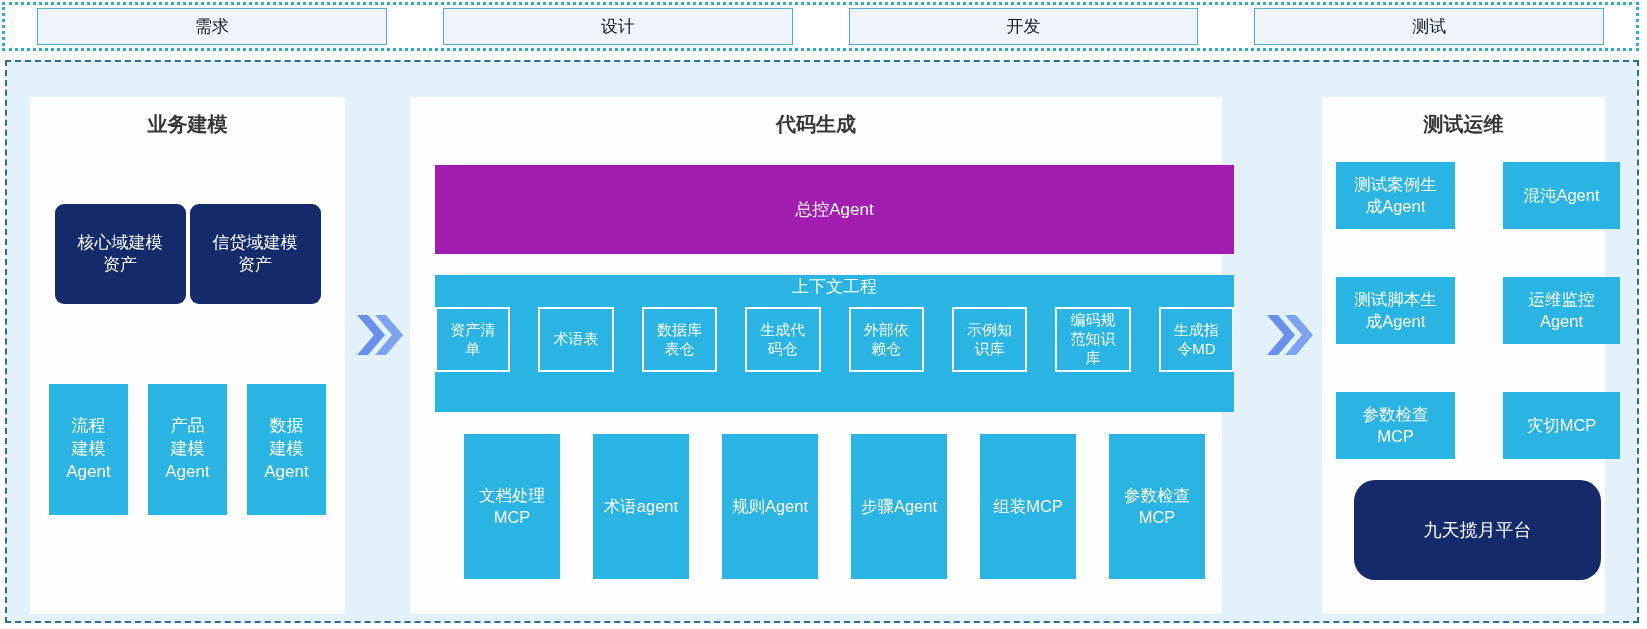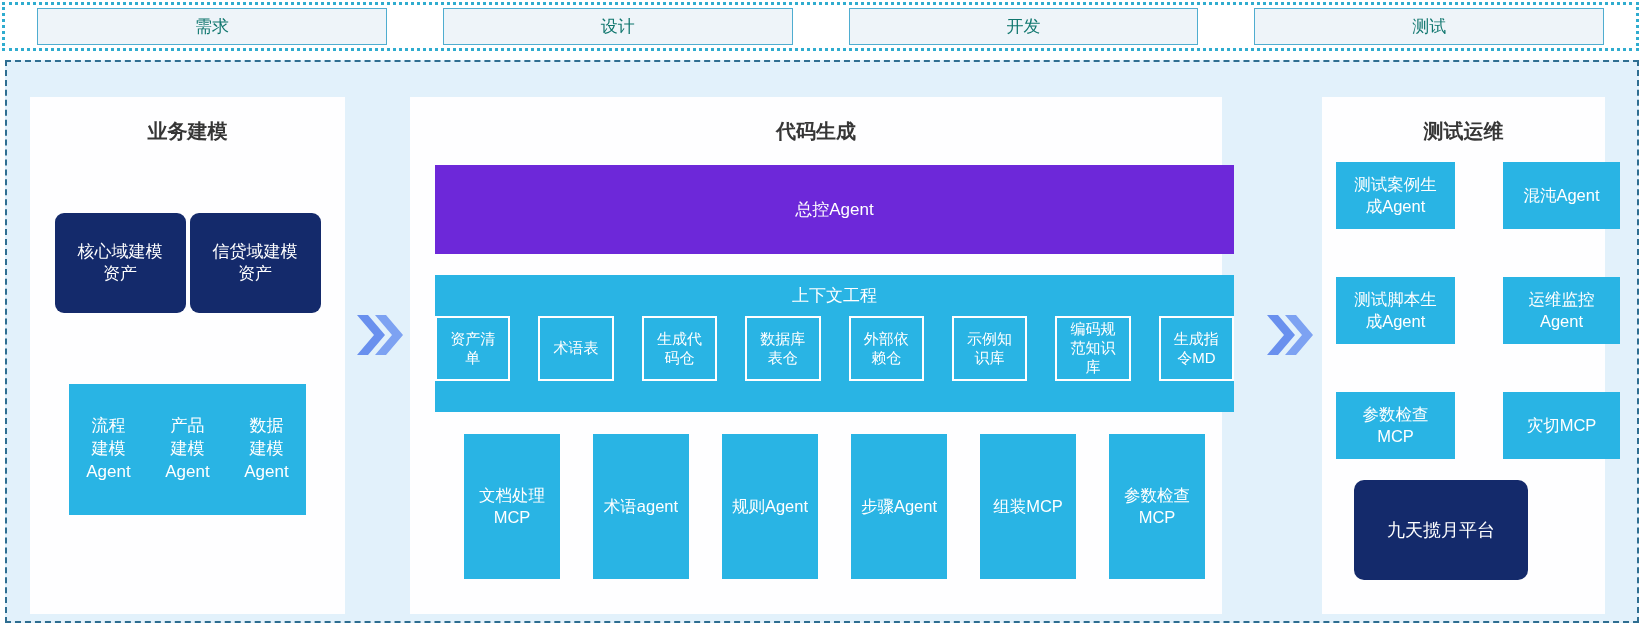--- a/index.html
+++ b/index.html
@@ -13,78 +13,78 @@
   
   .phase-strip {
     position:absolute; left:2px; top:2px; width:1637px; height:49px;
     background:#ffffff; border:3px dotted #2faccf;
     display:flex; align-items:center; gap:56px; padding:0 32px;
   }
   .phase-box {
     flex:1; height:37px;
     background:#eef4f9; border:1px solid #4fadd0;
     display:flex; align-items:center; justify-content:center;
-    font-size:17px; color:#0f766e;
+    font-size:17px; color:#0f172a;
   }
 
   
   .main {
     position:absolute; left:5px; top:60px; width:1634px; height:563px;
     background:#e2f1fb; border:2px dashed #2e6e91;
   }
   .panel {
     position:absolute; top:35px; height:517px; background:#fefeff;
   }
   .panel-left  { left:23px;   width:315px; }
   .panel-mid   { left:403px;  width:812px; }
   .panel-right { left:1315px; width:283px; }
   .panel-title {
-    text-align:center; margin-top:21px;
+    text-align:center; margin-top:14px;
     font-size:20px; font-weight:bold; color:#363636;
   }
 
   
   .chevron { position:absolute; top:253px; width:46px; height:40px; }
   .chevron-1 { left:350px; }
   .chevron-2 { left:1260px; }
 
   
   .bm-assets {
-    position:absolute; top:116px; left:0; width:100%;
+    position:absolute; top:107px; left:0; width:100%;
     display:flex; justify-content:center; gap:4px;
   }
   .asset-box {
     width:131px; height:100px; padding:0 15px;
     background:#142a6b; border-radius:9px;
     color:#ffffff; font-size:17px; line-height:1.3;
     display:flex; align-items:center; justify-content:center; text-align:center;
   }
   .bm-agents {
     position:absolute; top:287px; left:0; width:100%;
-    display:flex; justify-content:center; 
+    display:flex; justify-content:center; gap:20px;
   }
   .bm-agent-box {
     width:79px; height:131px; padding:0 15px;
     background:#29b4e4;
     color:#ffffff; font-size:17px; line-height:1.35;
     display:flex; align-items:center; justify-content:center; text-align:center;
   }
 
   
   .master-bar {
     position:absolute; top:68px; left:25px; width:799px; height:89px;
-    background:#6d28d9; color:#ffffff; font-size:17px;
+    background:#a21caf; color:#ffffff; font-size:17px;
     display:flex; align-items:center; justify-content:center;
   }
   .context {
     position:absolute; top:178px; left:25px; width:799px; height:137px;
     background:#29b4e4;
   }
   .context-title {
-    text-align:center; color:#ffffff; font-size:17px; margin-top:9px;
+    text-align:center; color:#ffffff; font-size:17px; 
   }
   .context-items {
     display:flex; justify-content:center; gap:28px; margin-top:9px;
   }
   .context-item {
     width:81px; height:65px; padding:0 9px;
     border:2px solid #ffffff; color:#ffffff;
     font-size:15px; line-height:1.25;
     display:flex; align-items:center; justify-content:center; text-align:center;
   }
@@ -105,22 +105,22 @@
     display:grid; grid-template-columns:119px 117px;
     column-gap:19px; row-gap:33px;gap:48px;
   }
   .ops-box {
     height:67px; padding:0 12px;
     background:#29b4e4; color:#ffffff;
     font-size:16.5px; line-height:1.3;
     display:flex; align-items:center; justify-content:center; text-align:center;
   }
   .platform-box {
-    position:absolute; top:383px; left:32px; width:174px; height:100px;
-    background:#142a6b; border-radius:10px;
+    position:absolute; top:383px; left:32px; width:247px; height:100px;
+    background:#142a6b; border-radius:21px;
     color:#ffffff; font-size:18px;
     display:flex; align-items:center; justify-content:center; text-align:center;
   }
 </style>
 </head>
 <body>
 
 <div class="phase-strip">
   <div class="phase-box">需求</div>
   <div class="phase-box">设计</div>
@@ -151,22 +151,22 @@
   <div class="panel panel-mid">
     <div class="panel-title">代码生成</div>
 
     <div class="master-bar">总控Agent</div>
 
     <div class="context">
       <div class="context-title">上下文工程</div>
       <div class="context-items">
         <div class="context-item">资产清单</div>
         <div class="context-item">术语表</div>
+        <div class="context-item">数据库表仓</div>
         <div class="context-item">生成代码仓</div>
-        <div class="context-item">数据库表仓</div>
         <div class="context-item">外部依赖仓</div>
         <div class="context-item">示例知识库</div>
         <div class="context-item">编码规范知识库</div>
         <div class="context-item">生成指令MD</div>
       </div>
     </div>
 
     <div class="mcp-row">
       <div class="mcp-box">文档处理MCP</div>
       <div class="mcp-box">术语agent</div>

